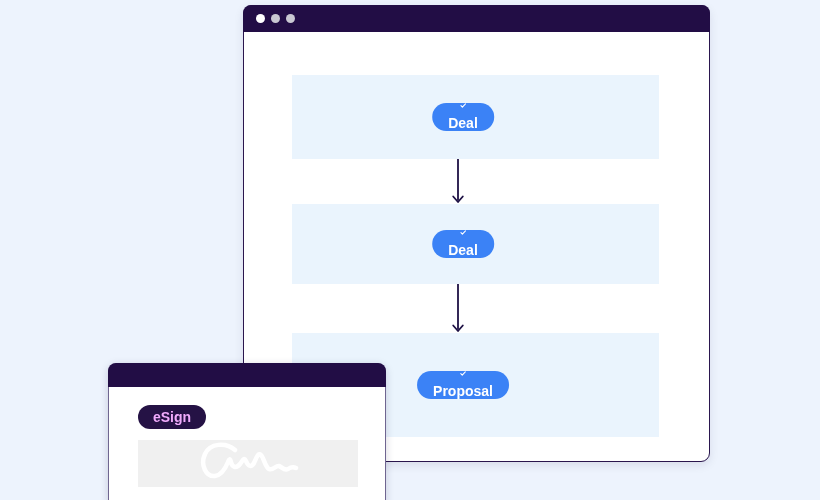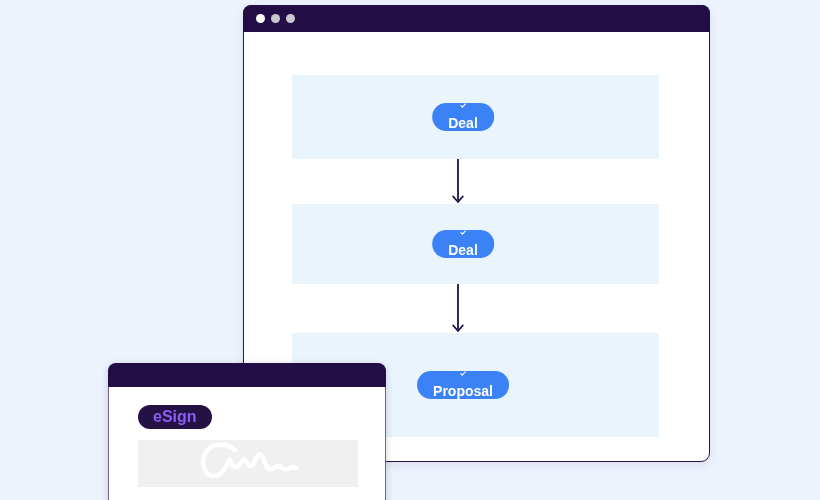--- a/index.html
+++ b/index.html
@@ -49,23 +49,23 @@
     border-radius:9px 9px 0 0;box-sizing:border-box;
     box-shadow:0 2px 8px rgba(30,17,69,0.18);
   }
   .esign-titlebar{
     position:absolute;left:-1px;top:-1px;width:278px;height:24px;
     background:#220d45;border-radius:8px 8px 0 0;
   }
   .esign-pill{
     position:absolute;left:29px;top:41px;height:24px;padding:0 15px;
     display:inline-flex;align-items:center;
-    background:#251245;color:#8b5cf6;border:none;cursor:pointer;
+    background:#251245;color:#f0abfc;border:none;cursor:pointer;
     border-radius:999px;font-family:"Liberation Sans",sans-serif;
-    font-weight:bold;font-size:16px;
+    font-weight:bold;font-size:14px;
   }
   .signature-box{
     position:absolute;left:29px;top:76px;width:220px;height:47px;
     background:#f0f0f0;
   }
   .signature-box svg{display:block;}
 </style>
 </head>
 <body>
 

